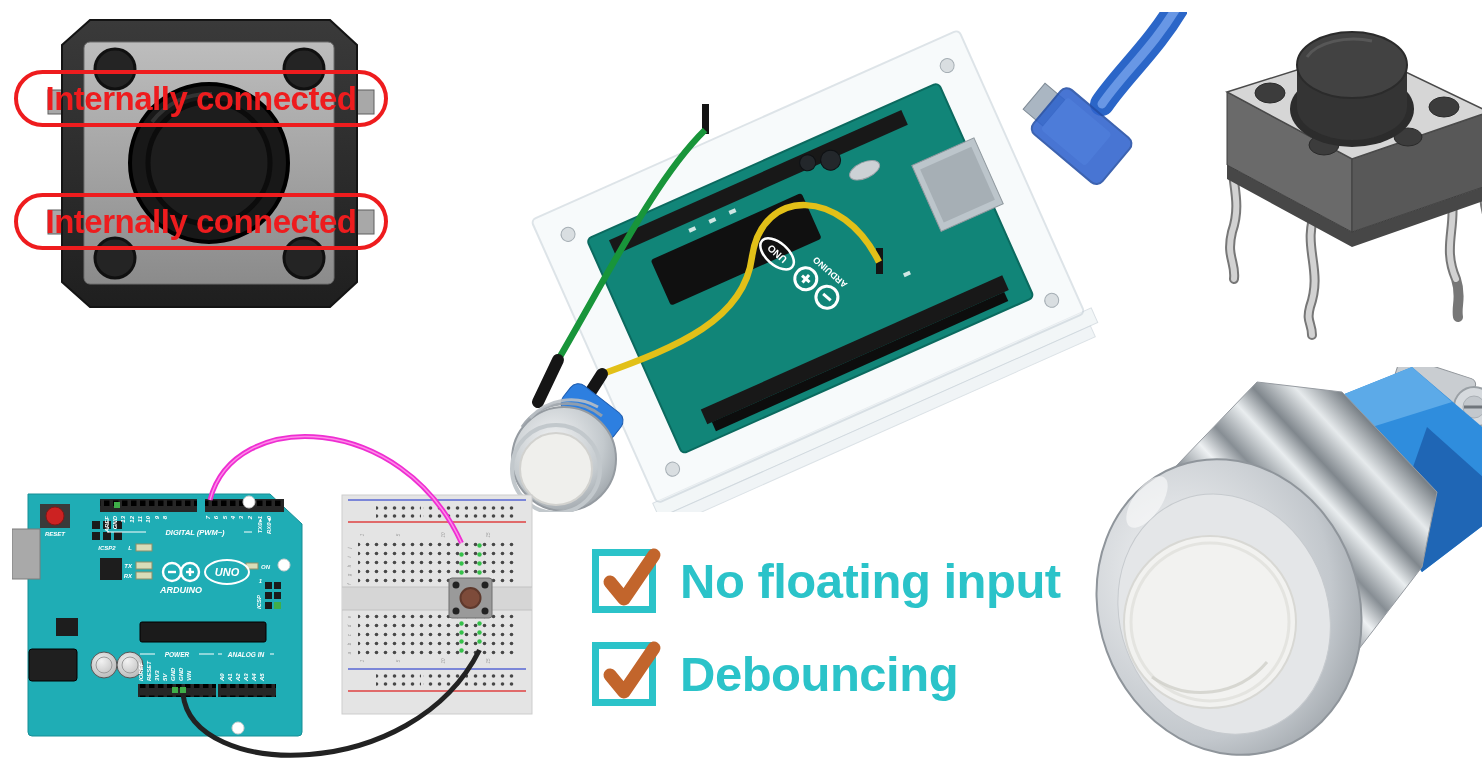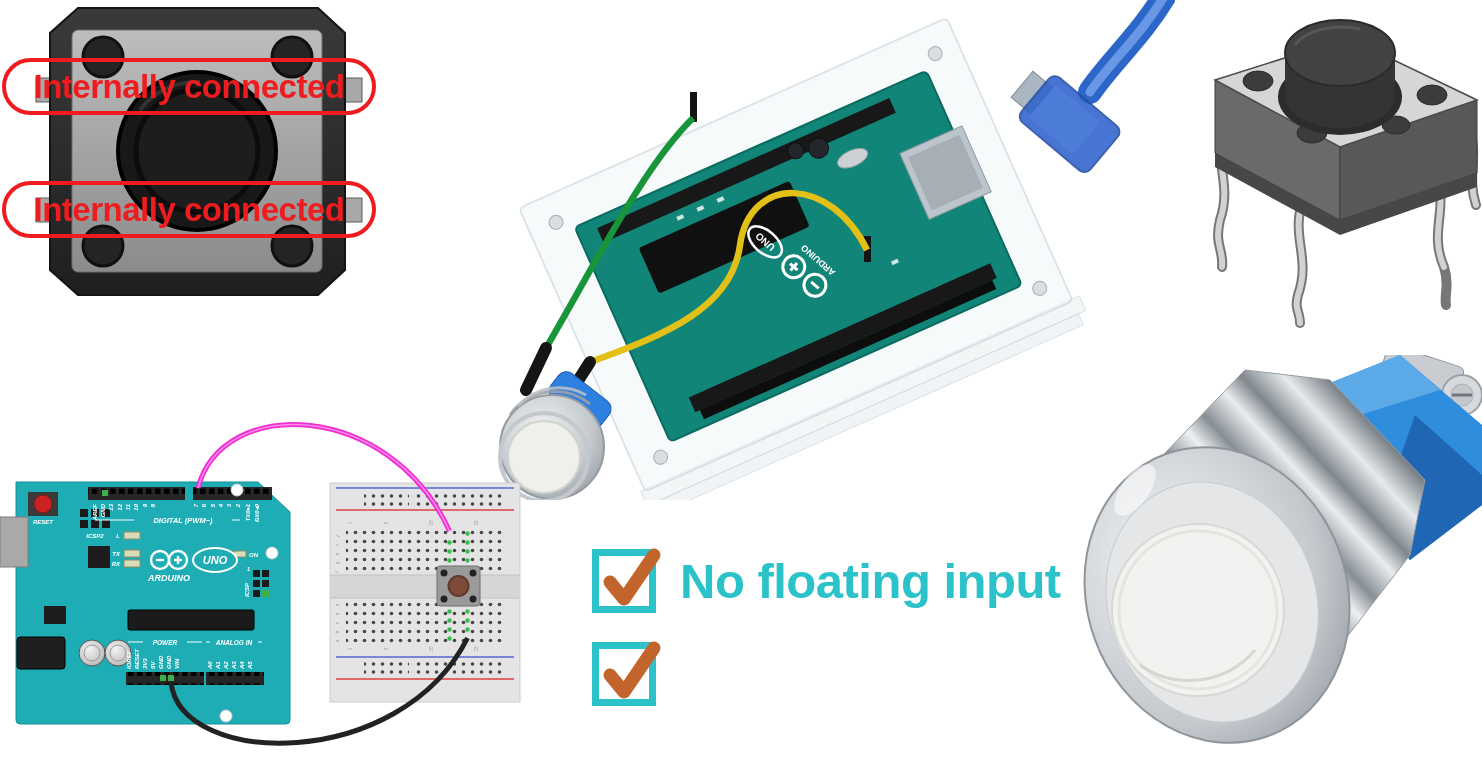--- a/index.html
+++ b/index.html
@@ -1,18 +1,18 @@
 <!DOCTYPE html>
 <html><head>
 <meta charset="utf-8">
 <style>
   html,body{margin:0;padding:0;background:#fff;}
   .canvas{position:relative;width:1482px;height:763px;background:#ffffff;overflow:hidden;
           font-family:"Liberation Sans",sans-serif;}
-  figure{position:absolute;margin:0;padding:0;}
+  figure{position:absolute;margin:12px;padding:0;}
   svg{display:block;}
 
   
   #tact-top{left:0;top:0;width:380px;height:330px;}
   .oval{position:absolute;left:2px;width:366px;height:49px;border:4px solid #ee1c1e;
         border-radius:999px;display:flex;align-items:center;justify-content:center;}
   .oval span{color:#ee1c1e;font-weight:bold;font-size:33px;letter-spacing:-.5px;white-space:nowrap;}
   #oval-top{top:58px;}
   #oval-bottom{top:181px;}
 
@@ -401,20 +401,21 @@
         </svg>
       </span>
       <span class="check-label">No floating input</span>
     </div>
     <div class="check-row">
       <span class="checkbox">
         <svg width="68" height="72" viewBox="0 0 68 72">
           <path d="M13 40 L27 57 L57 13"></path>
         </svg>
       </span>
+      <span class="check-label">Debouncing</span>
     </div>
   </section>
 
   <figure id="metal-button">
     <svg width="402" height="408" viewBox="0 0 402 408">
       <defs>
         <linearGradient id="threadGrad" x1="0" y1="0.85" x2="0.9" y2="0">
           <stop offset="0" stop-color="#c7ccd1"></stop>
           <stop offset="0.08" stop-color="#f0f2f4"></stop>
           <stop offset="0.14" stop-color="#8e959b"></stop>

